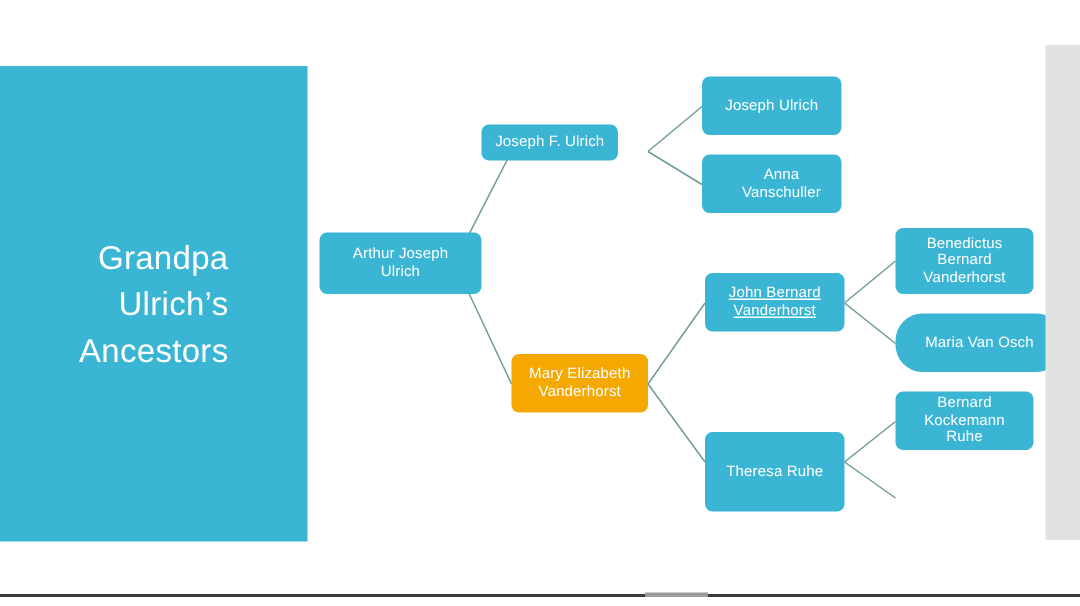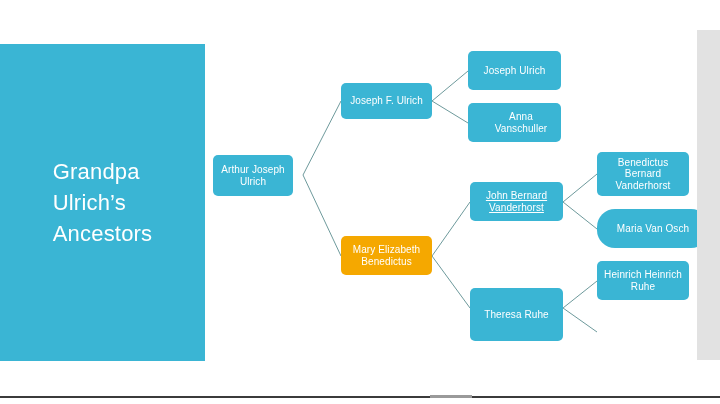--- a/index.html
+++ b/index.html
@@ -41,21 +41,21 @@
     display: flex;
     align-items: center;
     justify-content: center;
   }
 
   #title-text {
     color: #ffffff;
     font-size: 22px;
     line-height: 31px;
     font-weight: 300;
-    text-align: left;
+    text-align: right;
     letter-spacing: 0.2px;
     white-space: pre-line;
   }
 
   
   #connectors {
     position: absolute;
     left: 0;
     top: 0;
     width: 720px;
@@ -149,44 +149,44 @@
         <line x1="432" y1="256" x2="470" y2="308"></line>
 
         <line x1="563" y1="202" x2="597" y2="174"></line>
         <line x1="563" y1="202" x2="597" y2="229"></line>
 
         <line x1="563" y1="308" x2="597" y2="281"></line>
         <line x1="563" y1="308" x2="597" y2="332"></line>
       </g>
     </svg>
 
-    <div class="node" style="left:213px; top:155px; width:80px; height:41px;">Arthur Joseph
+    <div class="node" style="left:213px; top:155px; width:108px; height:41px;">Arthur Joseph
 Ulrich</div>
 
-    <div class="node" style="left:341px; top:83px; width:91px; height:36px;">Joseph F. Ulrich</div>
+    <div class="node" style="left:321px; top:83px; width:91px; height:24px;">Joseph F. Ulrich</div>
 
     <div class="node highlight" style="left:341px; top:236px; width:91px; height:39px;">Mary Elizabeth
-Benedictus</div>
+Vanderhorst</div>
 
     <div class="node" style="left:468px; top:51px; width:93px; height:39px;">Joseph Ulrich</div>
 
     <div class="node" style="left:468px; top:103px; width:93px; height:39px;padding-left:17px;">Anna Vanschuller</div>
 
     <div class="node" style="left:470px; top:182px; width:93px; height:39px;text-decoration:underline;">John Bernard
 Vanderhorst</div>
 
     <div class="node" style="left:470px; top:288px; width:93px; height:53px;">Theresa Ruhe</div>
 
     <div class="node" style="left:597px; top:152px; width:92px; height:44px;">Benedictus
 Bernard
 Vanderhorst</div>
 
     <div class="node" style="left:597px; top:209px; width:112px; height:39px;border-radius:18px;">Maria Van Osch</div>
 
-    <div class="node" style="left:597px; top:261px; width:92px; height:39px;">Heinrich Heinrich
+    <div class="node" style="left:597px; top:261px; width:92px; height:39px;">Bernard Kockemann
 Ruhe</div>
 
 
     <div id="scroll-strip"></div>
 
   </div>
 
   <div id="player-bar">
     <div id="progress-track"></div>
     <div id="progress-knob"></div>

